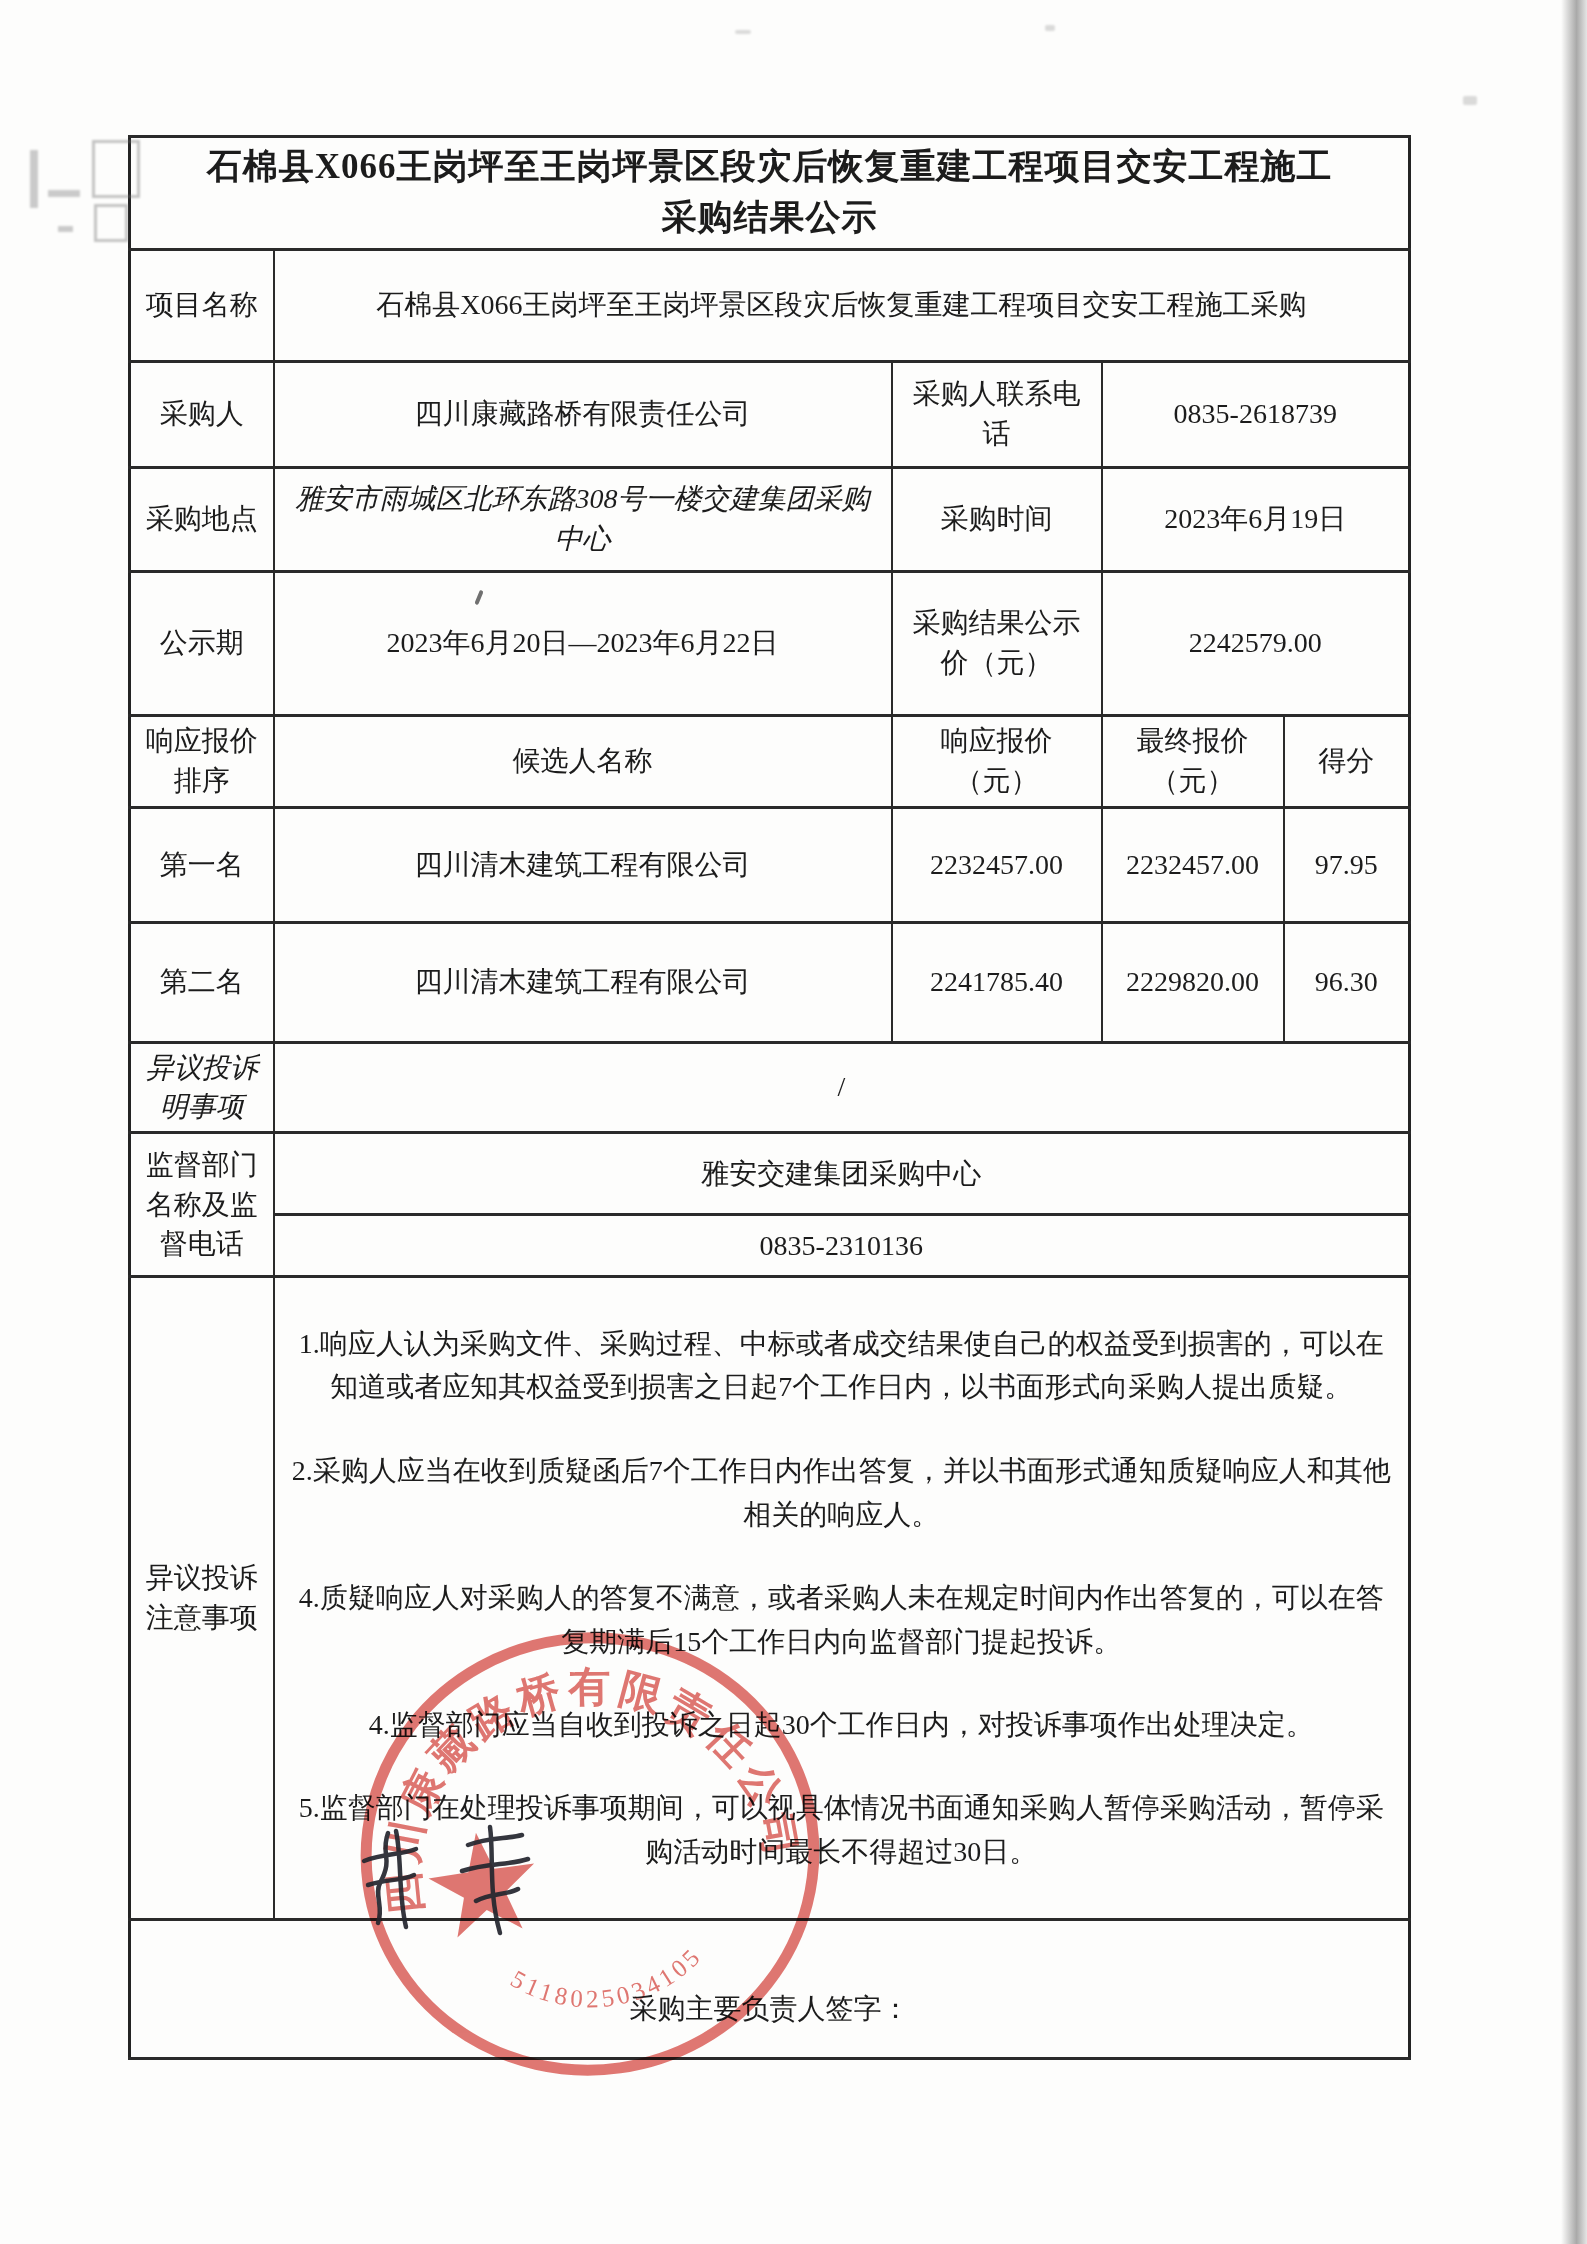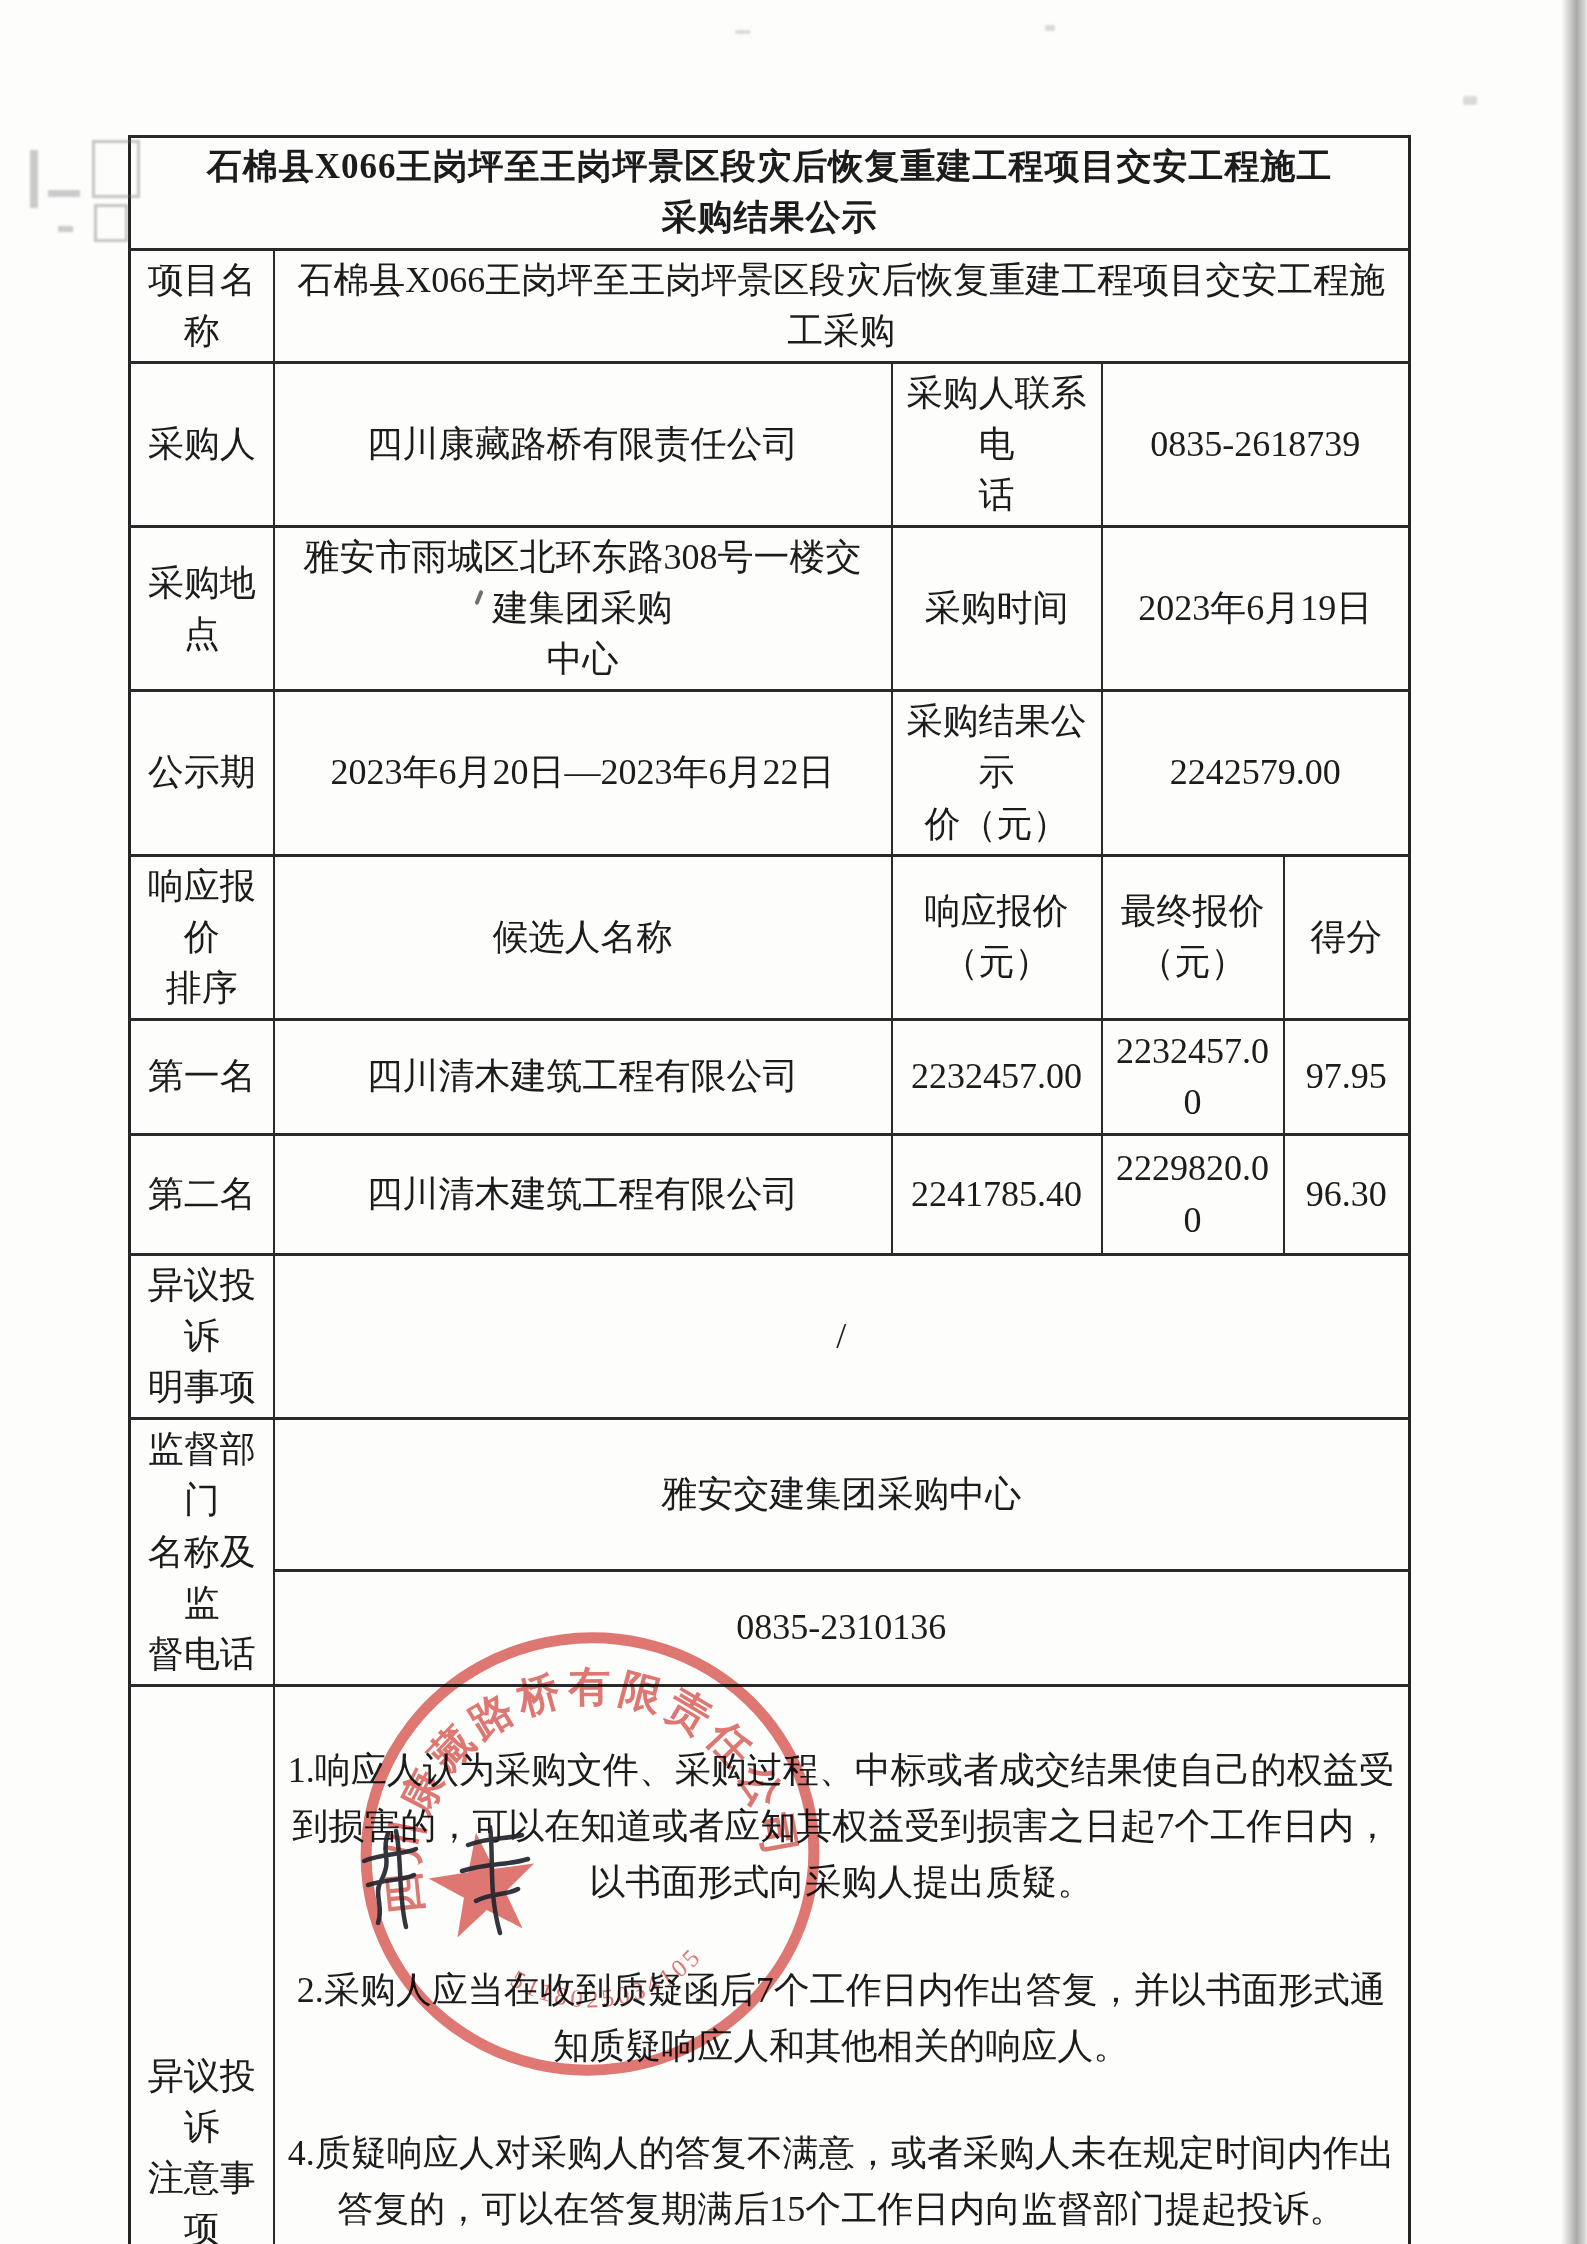--- a/index.html
+++ b/index.html
@@ -9,38 +9,38 @@
   }
   
   table.doc{
     position:absolute;left:128px;top:135px;width:1280px;
     border-collapse:collapse;table-layout:fixed;
     border:3px solid #242424;
   }
   table.doc td{
     border:solid #2a2a2a;border-width:3px 2px;
     vertical-align:middle;text-align:center;
-    font-size:36px;line-height:1.42;white-space:pre-line;
+    font-size:28px;line-height:1.42;white-space:pre-line;
     padding:4px 12px;overflow:hidden;word-break:break-all;
   }
   tr.r-title{height:105px}
   tr.r-proj{height:112px}
   tr.r-purch{height:106px}
   tr.r-loc{height:104px}
   tr.r-period{height:144px}
   tr.r-head{height:92px}
   tr.r-c1{height:115px}
   tr.r-c2{height:120px}
   tr.r-other{height:85px}
   tr.r-supa{height:82px}
   tr.r-supb{height:62px}
   tr.r-notice{height:531px}
   tr.r-sign{height:139px}
   tr.r-title td{font-size:35px;font-weight:bold;line-height:1.45;letter-spacing:1px;}
-  td.left{text-align:left;padding-left:14px;}
+  td.left{text-align:left;padding-left:14px;font-style:italic;}
   td.notice-cell{text-align:left;padding:14px 18px;font-size:28px;}
   td.notice-cell .notice-item{line-height:1.56;}
   td.sign-cell{text-align:left;padding-left:22px;font-size:30px;}
   
   .seal{
     position:absolute;left:355px;top:1628px;width:470px;height:452px;
     transform:rotate(-8deg);mix-blend-mode:multiply;opacity:.9;z-index:5;
     pointer-events:none;
   }
   

